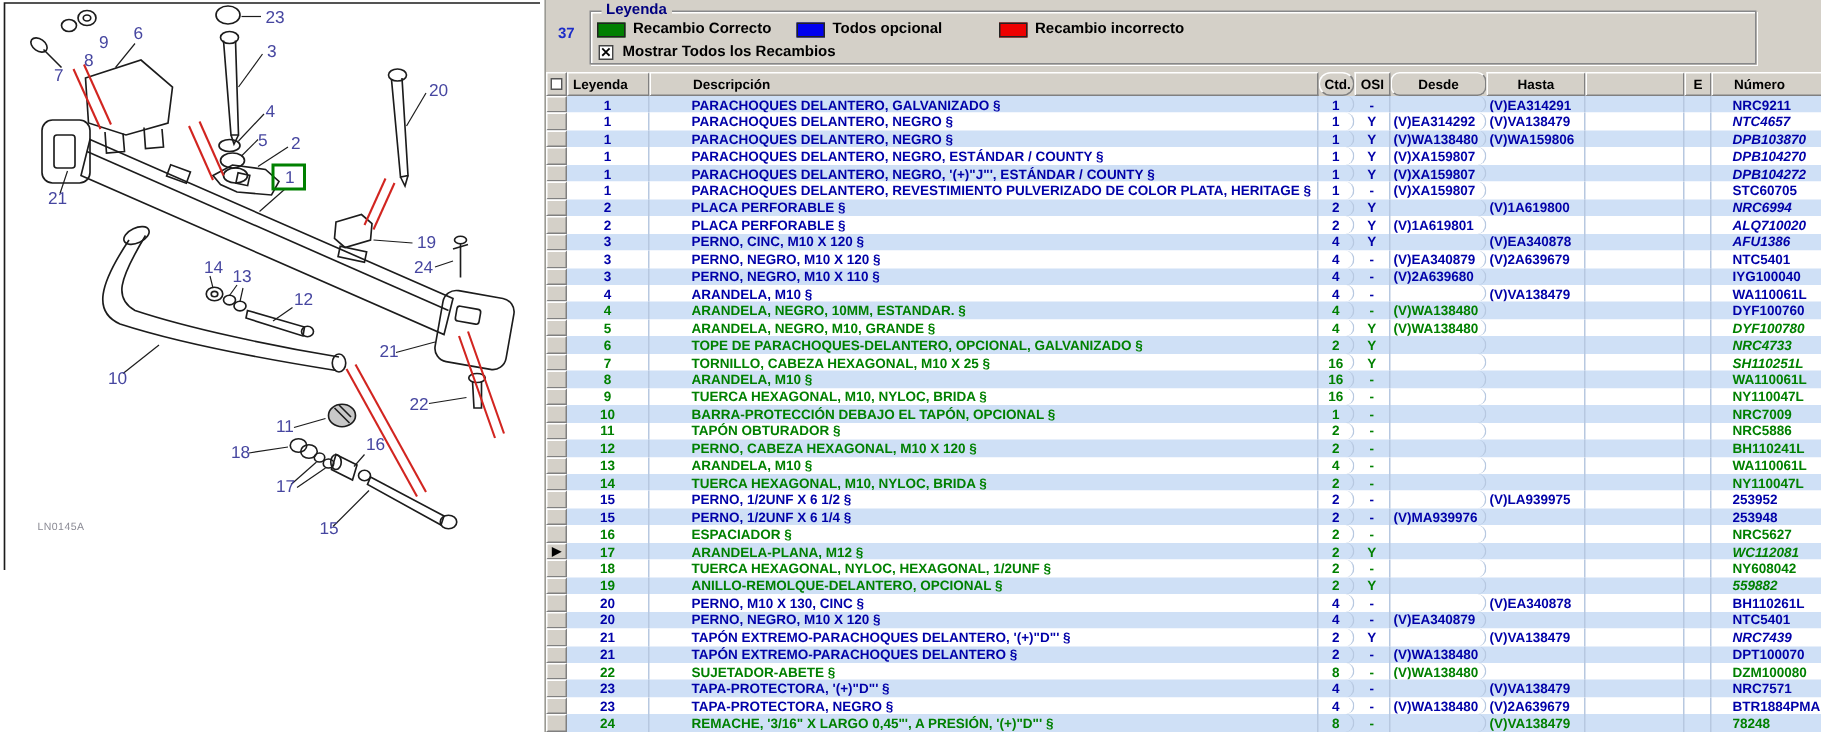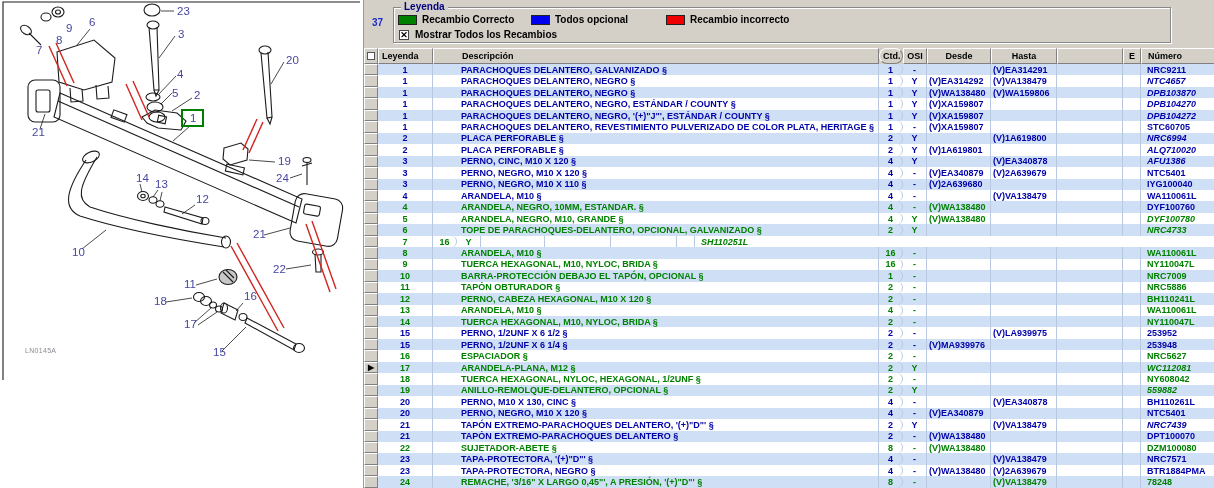--- a/index.html
+++ b/index.html
@@ -46,23 +46,23 @@
            font-size:9px; font-weight:bold; color:#000; padding:2px 3px 0 3px;
            white-space:nowrap; overflow:hidden; }
   .grid-body { display:flex; flex-direction:column; height:424px; }
   .row { display:flex; flex:1 1 0; min-height:0; }
   .row.stripe { background:#cfe0f6; }
   .row.plain  { background:#ffffff; }
   .cell { border-right:1px solid #b7c8e0; padding:0 2px; font-size:9px; font-weight:bold;
           white-space:nowrap; overflow:hidden; display:flex; align-items:center; }
   .w-sel { width:14px; } .w-ley { width:55px; justify-content:center; }
   .w-desc { width:446px;padding-left:28px; } .w-ctd { width:24px; justify-content:center;border-radius:8px; }
-  .w-osi { width:24px; justify-content:center; } .w-desde { width:64px; }
+  .w-osi { width:24px; justify-content:center; } .w-desde { width:64px;border-radius:6px; }
   .w-hasta { width:66px; } .w-blank { width:66px; } .w-e { width:18px; justify-content:center; }
-  .w-num { width:74px; padding-left:6px; border-right:none; }
+  .w-num { width:74px; padding-left:14px; border-right:none; }
   .hd-ctd,.hd-osi,.hd-desde,.hd-hasta,.hd-e { text-align:center; }
   .sel { background:#d4d0c8; border-top:1px solid #fff; border-left:1px solid #fff;
          border-right:1px solid #808080; border-bottom:1px solid #808080;
          display:flex; align-items:center; justify-content:center;
          font-size:8px; color:#000; padding:0; }
   .hsel { width:14px; display:flex; align-items:center; justify-content:center; padding:0; }
   .minibox { width:8px; height:8px; border:1px solid #555; background:#fff; }
   .st-n { color:#0000a8; } .st-g { color:#008000; }
   .it { font-style:italic; }
 </style>
@@ -446,20 +446,21 @@
             <div class="cell w-osi st-g">Y</div>
             <div class="cell w-desde st-g"></div>
             <div class="cell w-hasta st-g"></div>
             <div class="cell w-blank st-g"></div>
             <div class="cell w-e st-g"></div>
             <div class="cell w-num st-g it">NRC4733</div>
           </div>
           <div class="row plain">
             <div class="cell sel w-sel"></div>
             <div class="cell w-ley st-g">7</div>
+            <div class="cell w-desc st-g">TORNILLO, CABEZA HEXAGONAL, M10 X 25 §</div>
             <div class="cell w-ctd st-g">16</div>
             <div class="cell w-osi st-g">Y</div>
             <div class="cell w-desde st-g"></div>
             <div class="cell w-hasta st-g"></div>
             <div class="cell w-blank st-g"></div>
             <div class="cell w-e st-g"></div>
             <div class="cell w-num st-g it">SH110251L</div>
           </div>
           <div class="row stripe">
             <div class="cell sel w-sel"></div>

